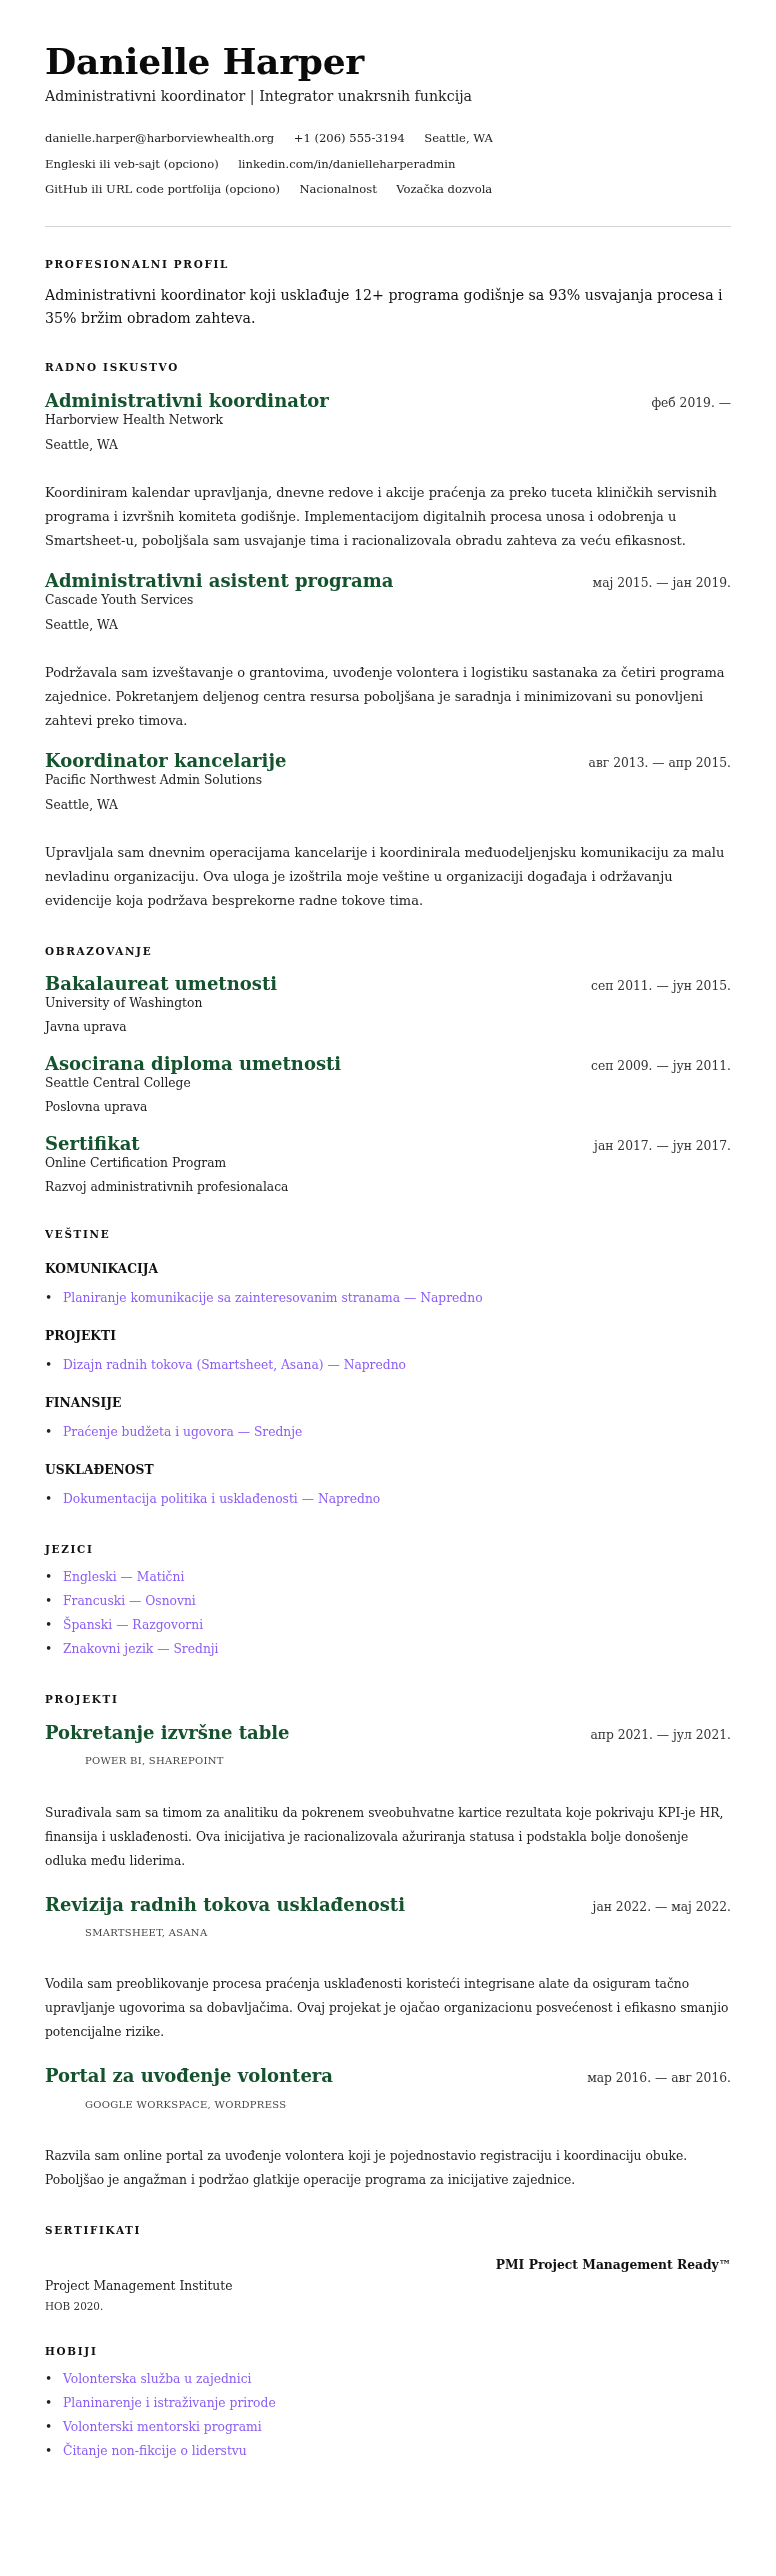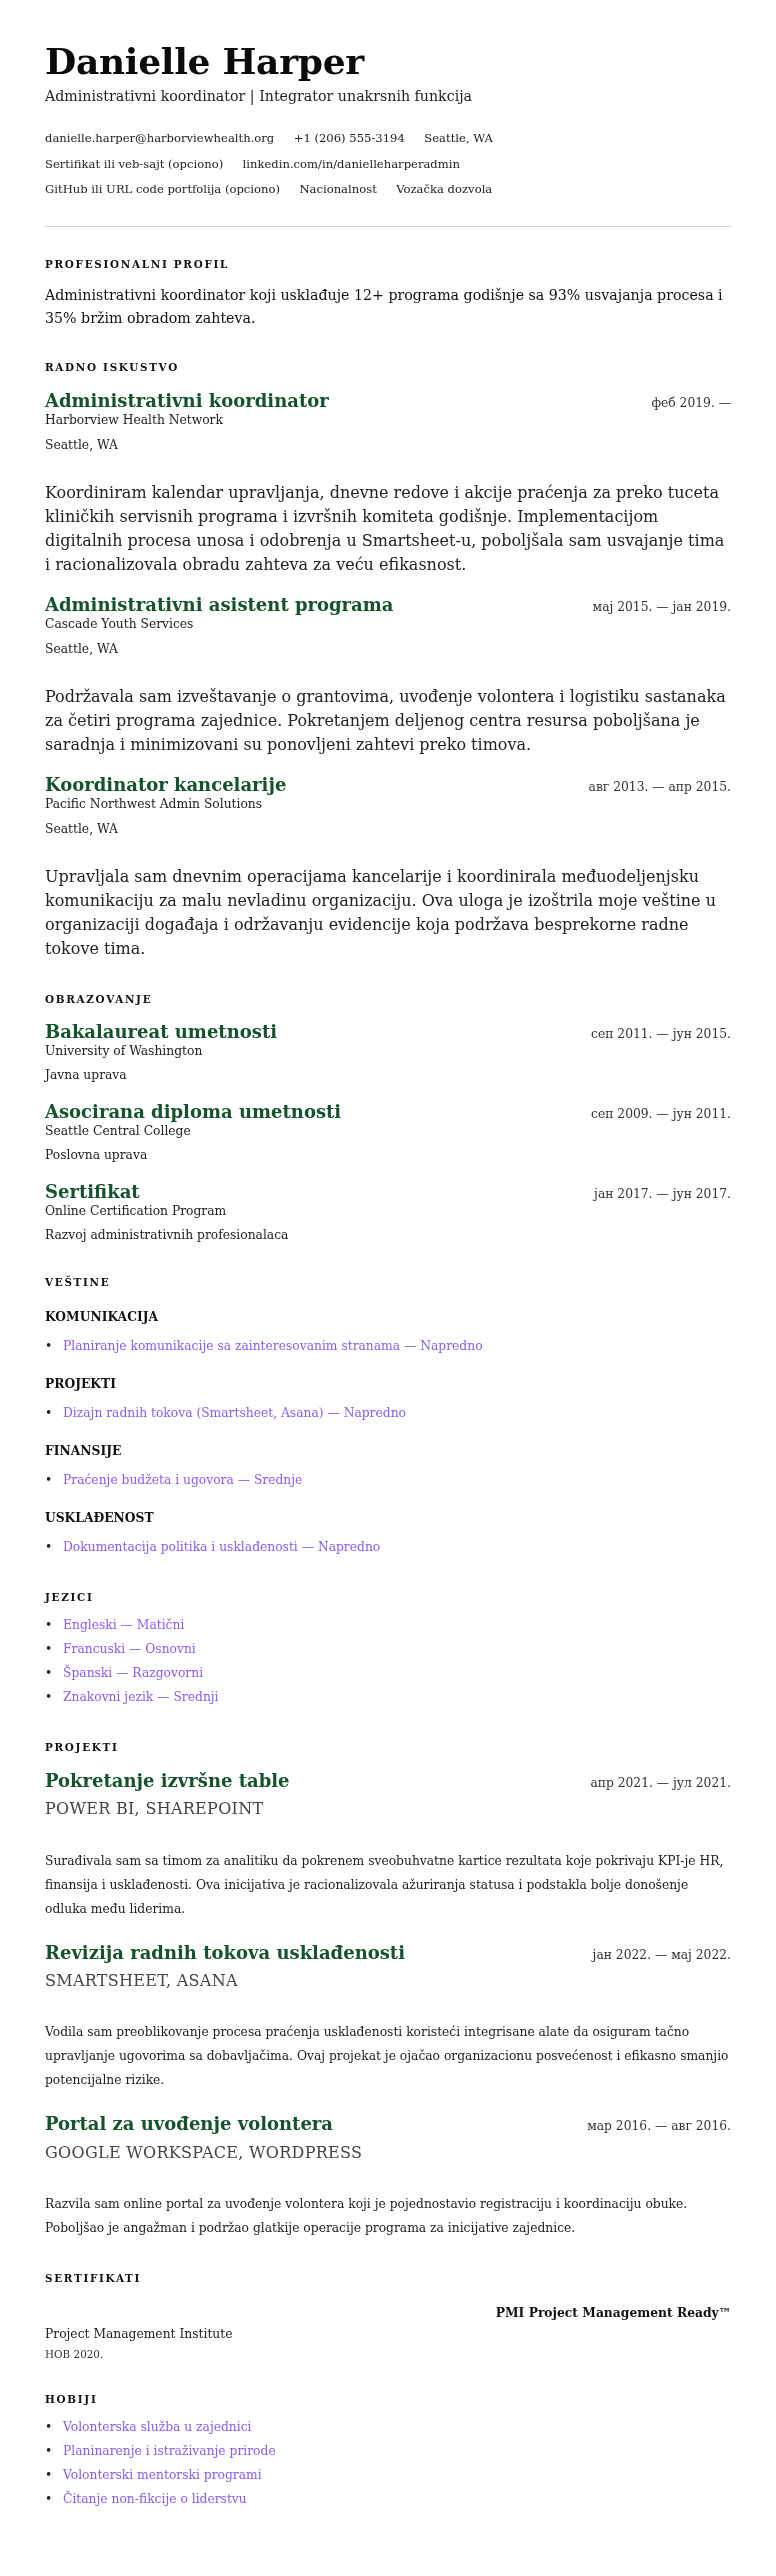--- a/index.html
+++ b/index.html
@@ -21,32 +21,32 @@
   .sec { margin-top: 32px; }
   .sec.first { margin-top: 31px; }
   .summary { font-size: 14.2px; line-height: 22.6px; margin-top: 13px; color: #111; }
   .entry { margin-top: 19.4px; }
   .entry.first { margin-top: 18px; }
   .row { display: flex; justify-content: space-between; align-items: baseline; }
   .entry-title { font-size: 18px; font-weight: bold; line-height: 18px; color: #14532d; }
   .date { font-size: 12.3px; color: #333; line-height: 18px; white-space: nowrap; }
   .sub { font-size: 12.3px; line-height: 17px; color: #222; }
   .loc { font-size: 12.3px; line-height: 17px; color: #222; margin-top: 7.8px; }
-  .desc { font-size: 16px; line-height: 24px; color: #222; margin-top: 27px; }
+  .desc { font-size: 13px; line-height: 24px; color: #222; margin-top: 27px; }
   .edu .sub2 { font-size: 12.3px; line-height: 17px; color: #222; margin-top: 6.5px; }
   .edu-entry { margin-top: 19.4px; }
   .edu-entry.first { margin-top: 17px; }
   .skill-cat { font-size: 12.3px; font-weight: bold; line-height: 17px; margin-top: 17px; color: #111; }
   .skill-cat.first { margin-top: 19.4px; }
   ul.bullets { list-style: none; margin-top: 9px; }
   ul.bullets li { font-size: 12.3px; line-height: 24px; color: #8b5cf6; position: relative; padding-left: 18px; }
   ul.bullets li::before { content: "\2022"; position: absolute; left: 0; top: 0; color: #222; }
   .lang-list { margin-top: 13px; }
   .lang-list li { line-height: 24px; }
-  .tech { font-size: 16px; letter-spacing: 0.3px; color: #444; margin-top: 10.4px; line-height: 14.2px; text-transform: uppercase; }
+  .tech { font-size: 10px; letter-spacing: 0.3px; color: #444; margin-top: 10.4px; line-height: 14.2px; text-transform: uppercase; margin-left: 40px; }
   .proj-desc { font-size: 12.3px; line-height: 24px; color: #222; margin-top: 32px; }
   .proj-entry { margin-top: 23px; }
   .proj-entry.first { margin-top: 18px; }
   .cert-title { font-size: 12.3px; font-weight: bold; line-height: 17px; margin-top: 19.4px; color: #111; text-align: right; }
   .cert-org { font-size: 12.3px; line-height: 17px; color: #222; margin-top: 5.2px; }
   .cert-date { font-size: 10.4px; line-height: 14.2px; color: #333; margin-top: 3.9px; }
 </style>
 </head>
 <body>
 
@@ -54,21 +54,21 @@
 
   <header>
     <h1 class="name">Danielle Harper</h1>
     <div class="headline">Administrativni koordinator | Integrator unakrsnih funkcija</div>
     <div class="contact-row first">
       <span class="item">danielle.harper@harborviewhealth.org</span>
       <span class="item">+1 (206) 555-3194</span>
       <span class="item">Seattle, WA</span>
     </div>
     <div class="contact-row">
-      <span class="item">Sertifikat ili veb-sajt (opciono)</span>
+      <span class="item">Engleski ili veb-sajt (opciono)</span>
       <span class="item">linkedin.com/in/danielleharperadmin</span>
     </div>
     <div class="contact-row">
       <span class="item">GitHub ili URL code portfolija (opciono)</span>
       <span class="item">Nacionalnost</span>
       <span class="item">Vozačka dozvola</span>
     </div>
   </header>
 
   <hr class="divider">

